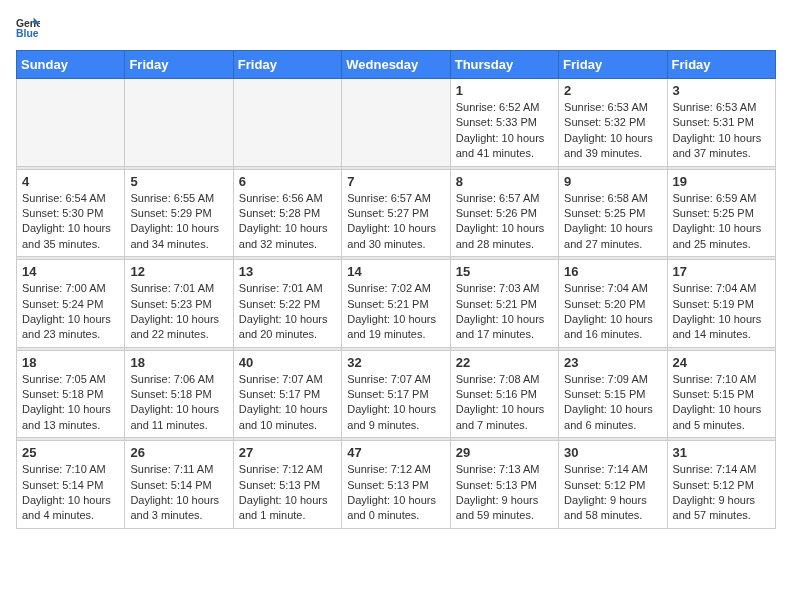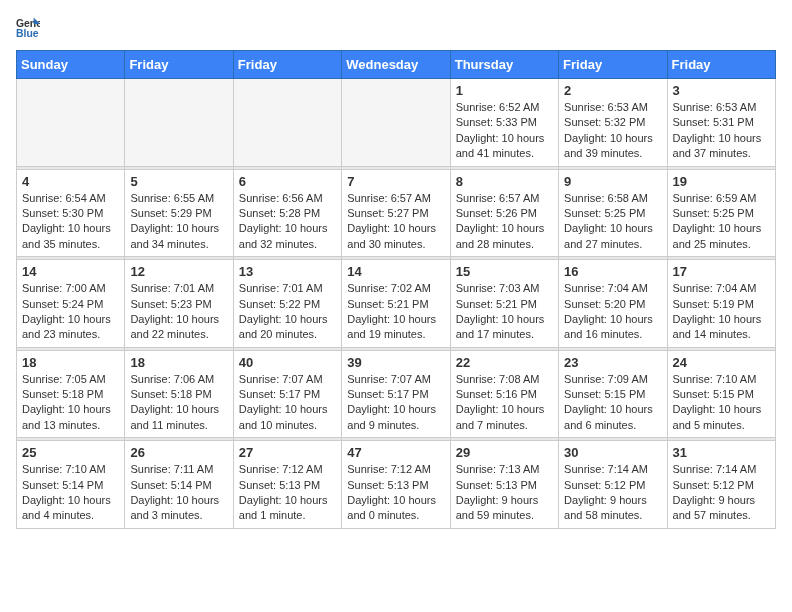--- a/index.html
+++ b/index.html
@@ -222,21 +222,21 @@
         </td>
         <td>
           <span class="day-number">18</span>
           <div class="day-info">Sunrise: 7:06 AM<br>Sunset: 5:18 PM<br>Daylight: 10 hours and 11 minutes.</div>
         </td>
         <td>
           <span class="day-number">40</span>
           <div class="day-info">Sunrise: 7:07 AM<br>Sunset: 5:17 PM<br>Daylight: 10 hours and 10 minutes.</div>
         </td>
         <td>
-          <span class="day-number">39</span>
+          <span class="day-number">32</span>
           <div class="day-info">Sunrise: 7:07 AM<br>Sunset: 5:17 PM<br>Daylight: 10 hours and 9 minutes.</div>
         </td>
         <td>
           <span class="day-number">22</span>
           <div class="day-info">Sunrise: 7:08 AM<br>Sunset: 5:16 PM<br>Daylight: 10 hours and 7 minutes.</div>
         </td>
         <td>
           <span class="day-number">23</span>
           <div class="day-info">Sunrise: 7:09 AM<br>Sunset: 5:15 PM<br>Daylight: 10 hours and 6 minutes.</div>
         </td>

